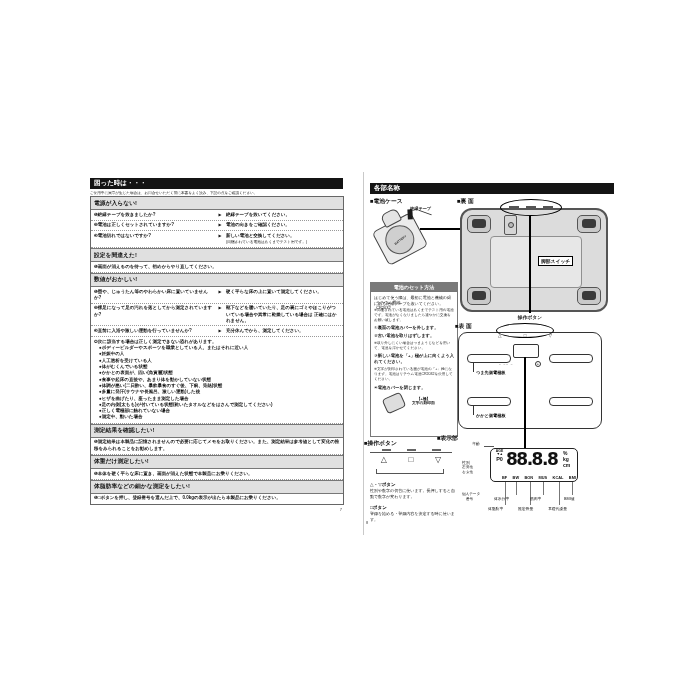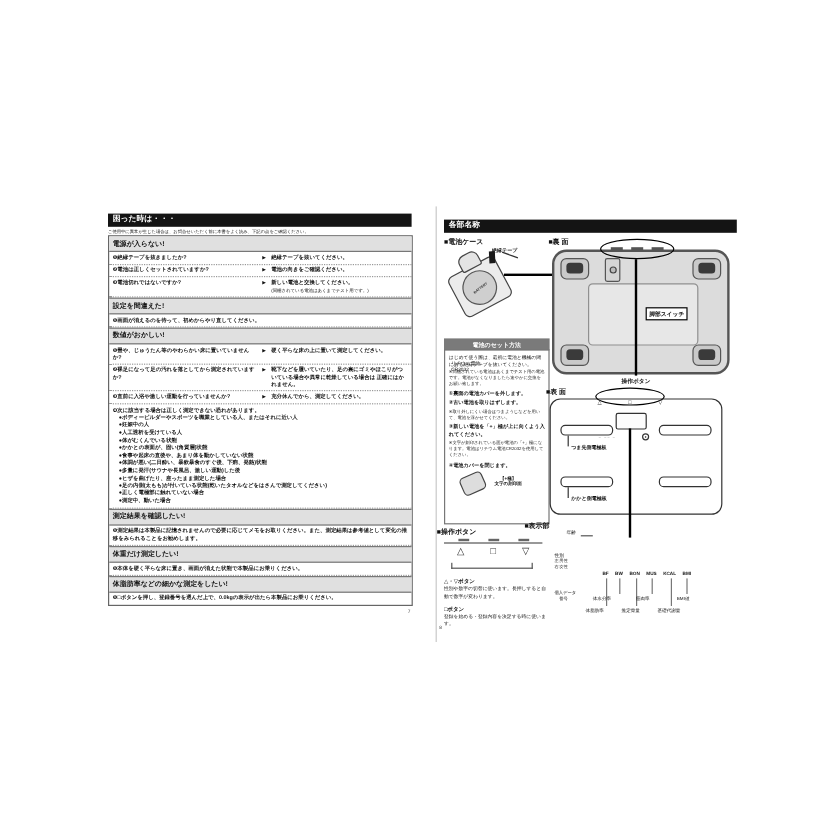--- a/index.html
+++ b/index.html
@@ -298,20 +298,33 @@
 
     <div class="abs h2 disp-head">■表示部</div>
     <div class="abs tiny" style="left:110px; top:263px;">年齢</div>
     <div class="age-line"></div>
     <div class="abs tiny" style="left:100px; top:282px;">性別</div>
     <div class="abs" style="left:100px; top:287px; font-size:3.4px;">左:男性</div>
     <div class="abs" style="left:100px; top:292px; font-size:3.4px;">右:女性</div>
     <div class="abs" style="left:100px; top:314px; font-size:3.6px;">個人データ</div>
     <div class="abs" style="left:104px; top:319px; font-size:3.6px;">番号</div>
 
+    <div class="abs lcd">
+      <div class="lcd-left">
+        <span class="lcd-age">AGE</span>
+        <span class="lcd-gi">▼▲</span>
+        <span class="lcd-p">P0</span>
+      </div>
+      <div class="lcd-main">88.8.8</div>
+      <div class="lcd-units">
+        <div>%</div>
+        <div>kg</div>
+        <div>cm</div>
+      </div>
+    </div>
     <div class="lcd-row">
       <span>BF</span>
       <span>BW</span>
       <span>BON</span>
       <span>MUS</span>
       <span>KCAL</span>
       <span>BMI</span>
     </div>
 
     <div class="tick" style="left:143px; top:304px; height:23px;"></div>

